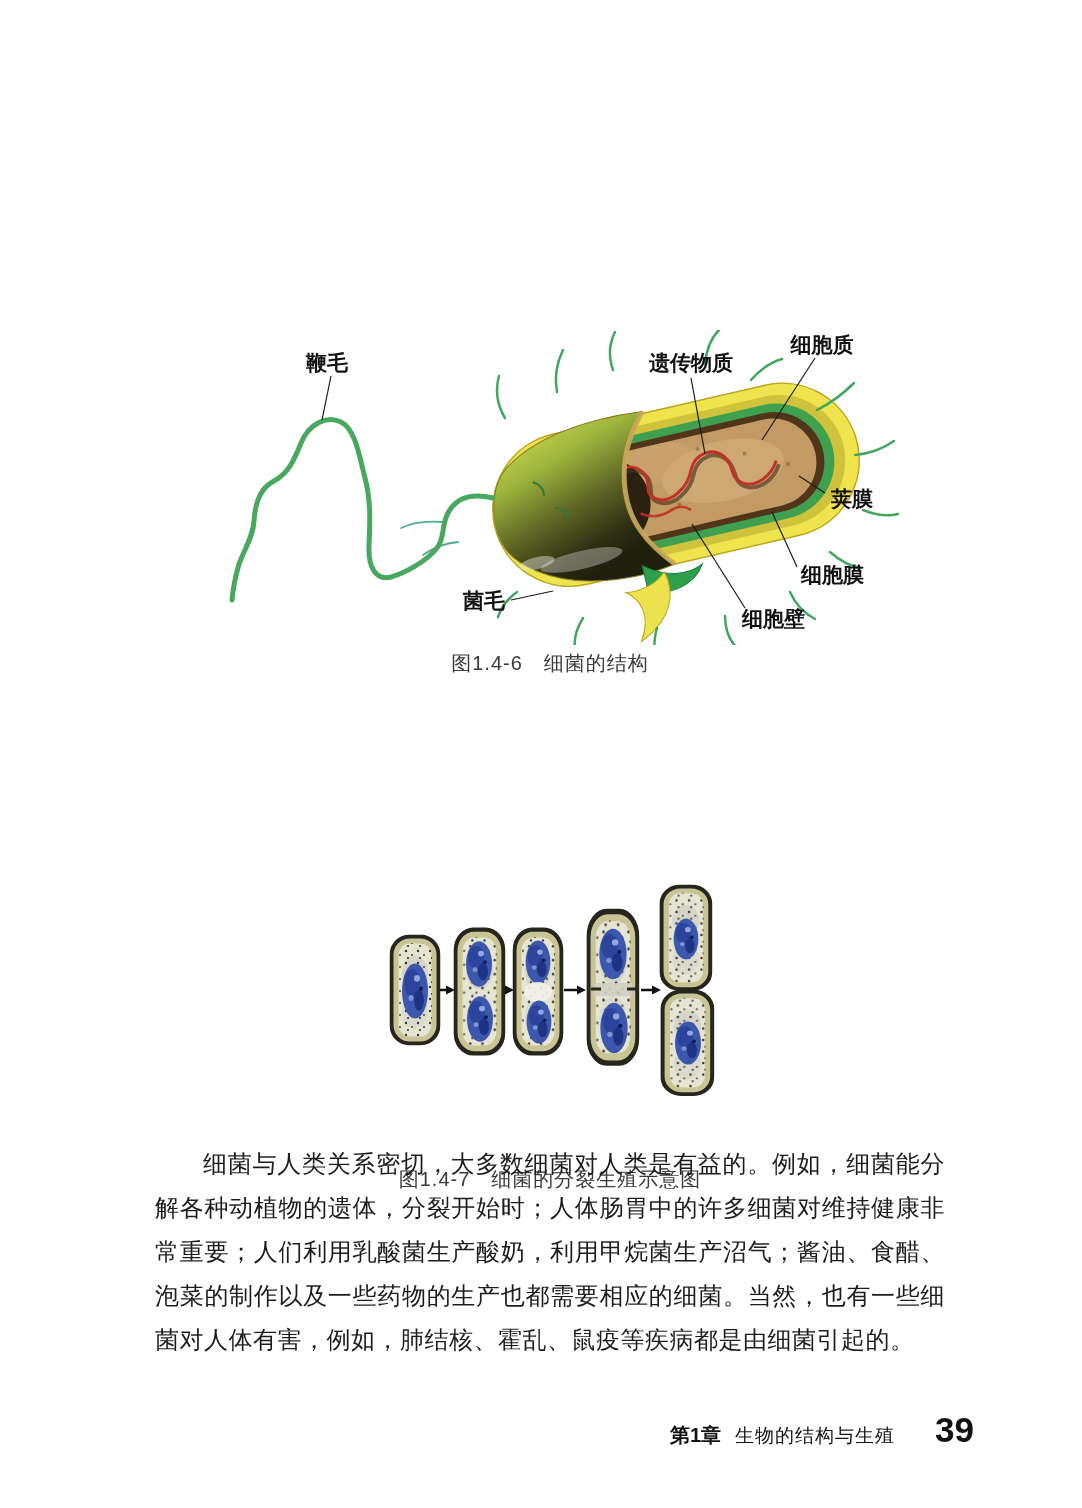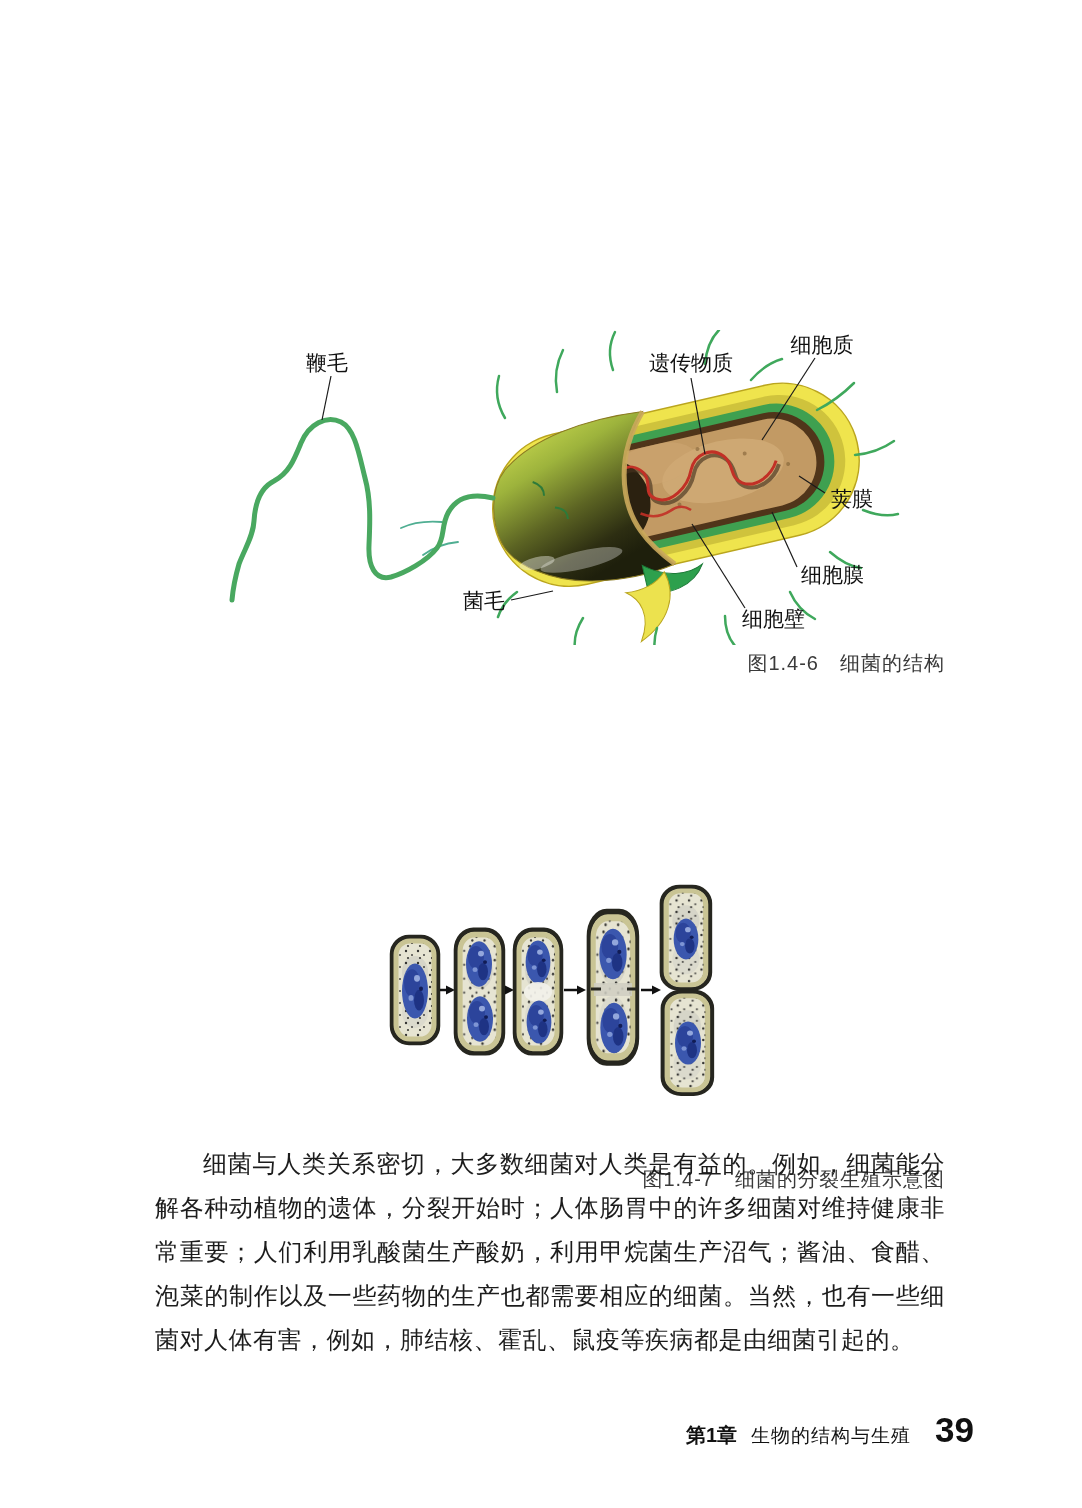--- a/index.html
+++ b/index.html
@@ -5,32 +5,32 @@
   html,body{margin:0;padding:0;background:#ffffff;}
   .page{
     position:relative;width:1082px;height:1508px;background:#ffffff;overflow:hidden;
     font-family:"Liberation Serif","DejaVu Serif",serif;color:#1f1f1f;
   }
   .body-text{
     position:absolute;left:155px;width:790px;margin:0;
     font-size:24px;line-height:44px;text-align:justify;text-indent:2em;
     letter-spacing:0.5px;color:#1c1c1c;
   }
-  .fig{position:absolute;}
+  .fig{position:absolute;font-weight:bold;}
   .caption{
-    position:absolute;left:155px;width:790px;text-align:right;
+    position:absolute;left:155px;width:790px;text-align:center;
     font-family:"Liberation Sans","DejaVu Sans",sans-serif;
     font-size:20px;color:#3a3a3a;letter-spacing:1px;
   }
   .footer{
     position:absolute;top:1410px;right:108px;display:flex;align-items:baseline;
     font-family:"Liberation Sans","DejaVu Sans",sans-serif;color:#111;
   }
   .footer .chapter{font-size:20px;font-weight:bold;margin-right:14px;}
-  .footer .sec-title{font-size:19px;font-weight:500;margin-right:24px;letter-spacing:1px;}
+  .footer .sec-title{font-size:19px;font-weight:500;margin-right:40px;letter-spacing:1px;}
   .footer .pagenum{font-size:35px;font-weight:bold;}
   svg text{font-family:"Liberation Serif","DejaVu Serif",serif;fill:#111;}
 </style>
 </head>
 <body>
 
 <div class="page">
 
 
   <div class="fig" style="left:205px;top:330px;width:700px;height:315px;">

